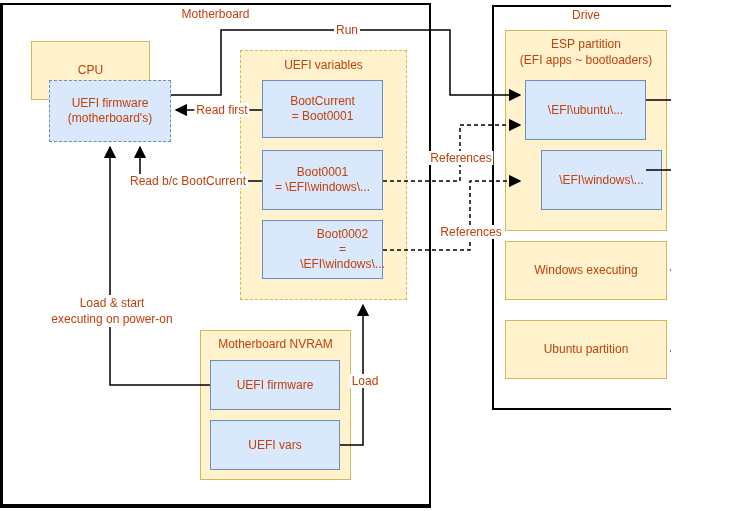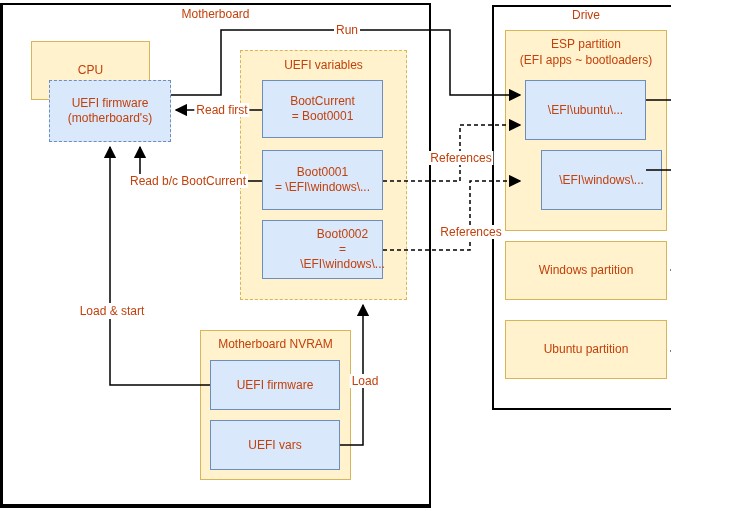--- a/index.html
+++ b/index.html
@@ -81,21 +81,21 @@
 
   <div class="abs blue box" style="left:525px;top:80px;width:121px;height:60px;">
     <span>\EFI\ubuntu\...</span>
   </div>
 
   <div class="abs blue box" style="left:525px;top:150px;width:121px;height:60px;margin-left:16px;">
     <span>\EFI\windows\...</span>
   </div>
 
   <div class="abs tan box" style="left:505px;top:241px;width:162px;height:59px;">
-    <span>Windows partition</span>
+    <span>Windows executing</span>
   </div>
 
   <div class="abs tan box" style="left:505px;top:320px;width:162px;height:59px;">
     <span>Ubuntu partition</span>
   </div>
 
   <svg id="connectors" width="749" height="511">
     <defs>
       <marker id="arr" viewBox="0 0 10 10" refX="9" refY="5" markerWidth="8.5" markerHeight="8.5" orient="auto-start-reverse">
         <path d="M0,0 L10,5 L0,10 z" fill="#000000"></path>
@@ -112,18 +112,19 @@
       <path d="M646,100 H740 V351 H671" marker-end="url(#arr)"></path>
       <path d="M646,170 H710 V270 H671" marker-end="url(#arr)"></path>
     </g>
   </svg>
 
   <span class="clabel" style="left:347px;top:30px;">Run</span>
   <span class="clabel" style="left:222px;top:110px;">Read first</span>
   <span class="clabel" style="left:188px;top:181px;">Read b/c BootCurrent</span>
   <div class="clabel-multi" style="left:112px;top:311px;">
     <span>Load &amp; start</span>
+    <span>executing on power-on</span>
   </div>
   <span class="clabel" style="left:365px;top:381px;">Load</span>
   <span class="clabel" style="left:461px;top:158px;">References</span>
   <span class="clabel" style="left:471px;top:232px;">References</span>
 
 </div>
 
 </body></html>

